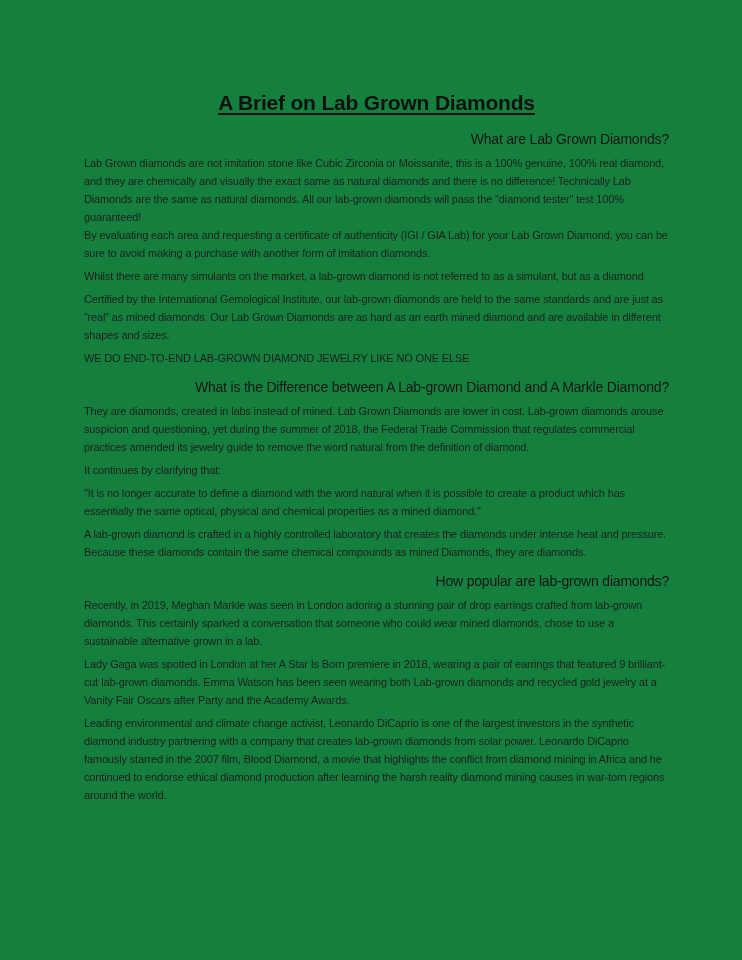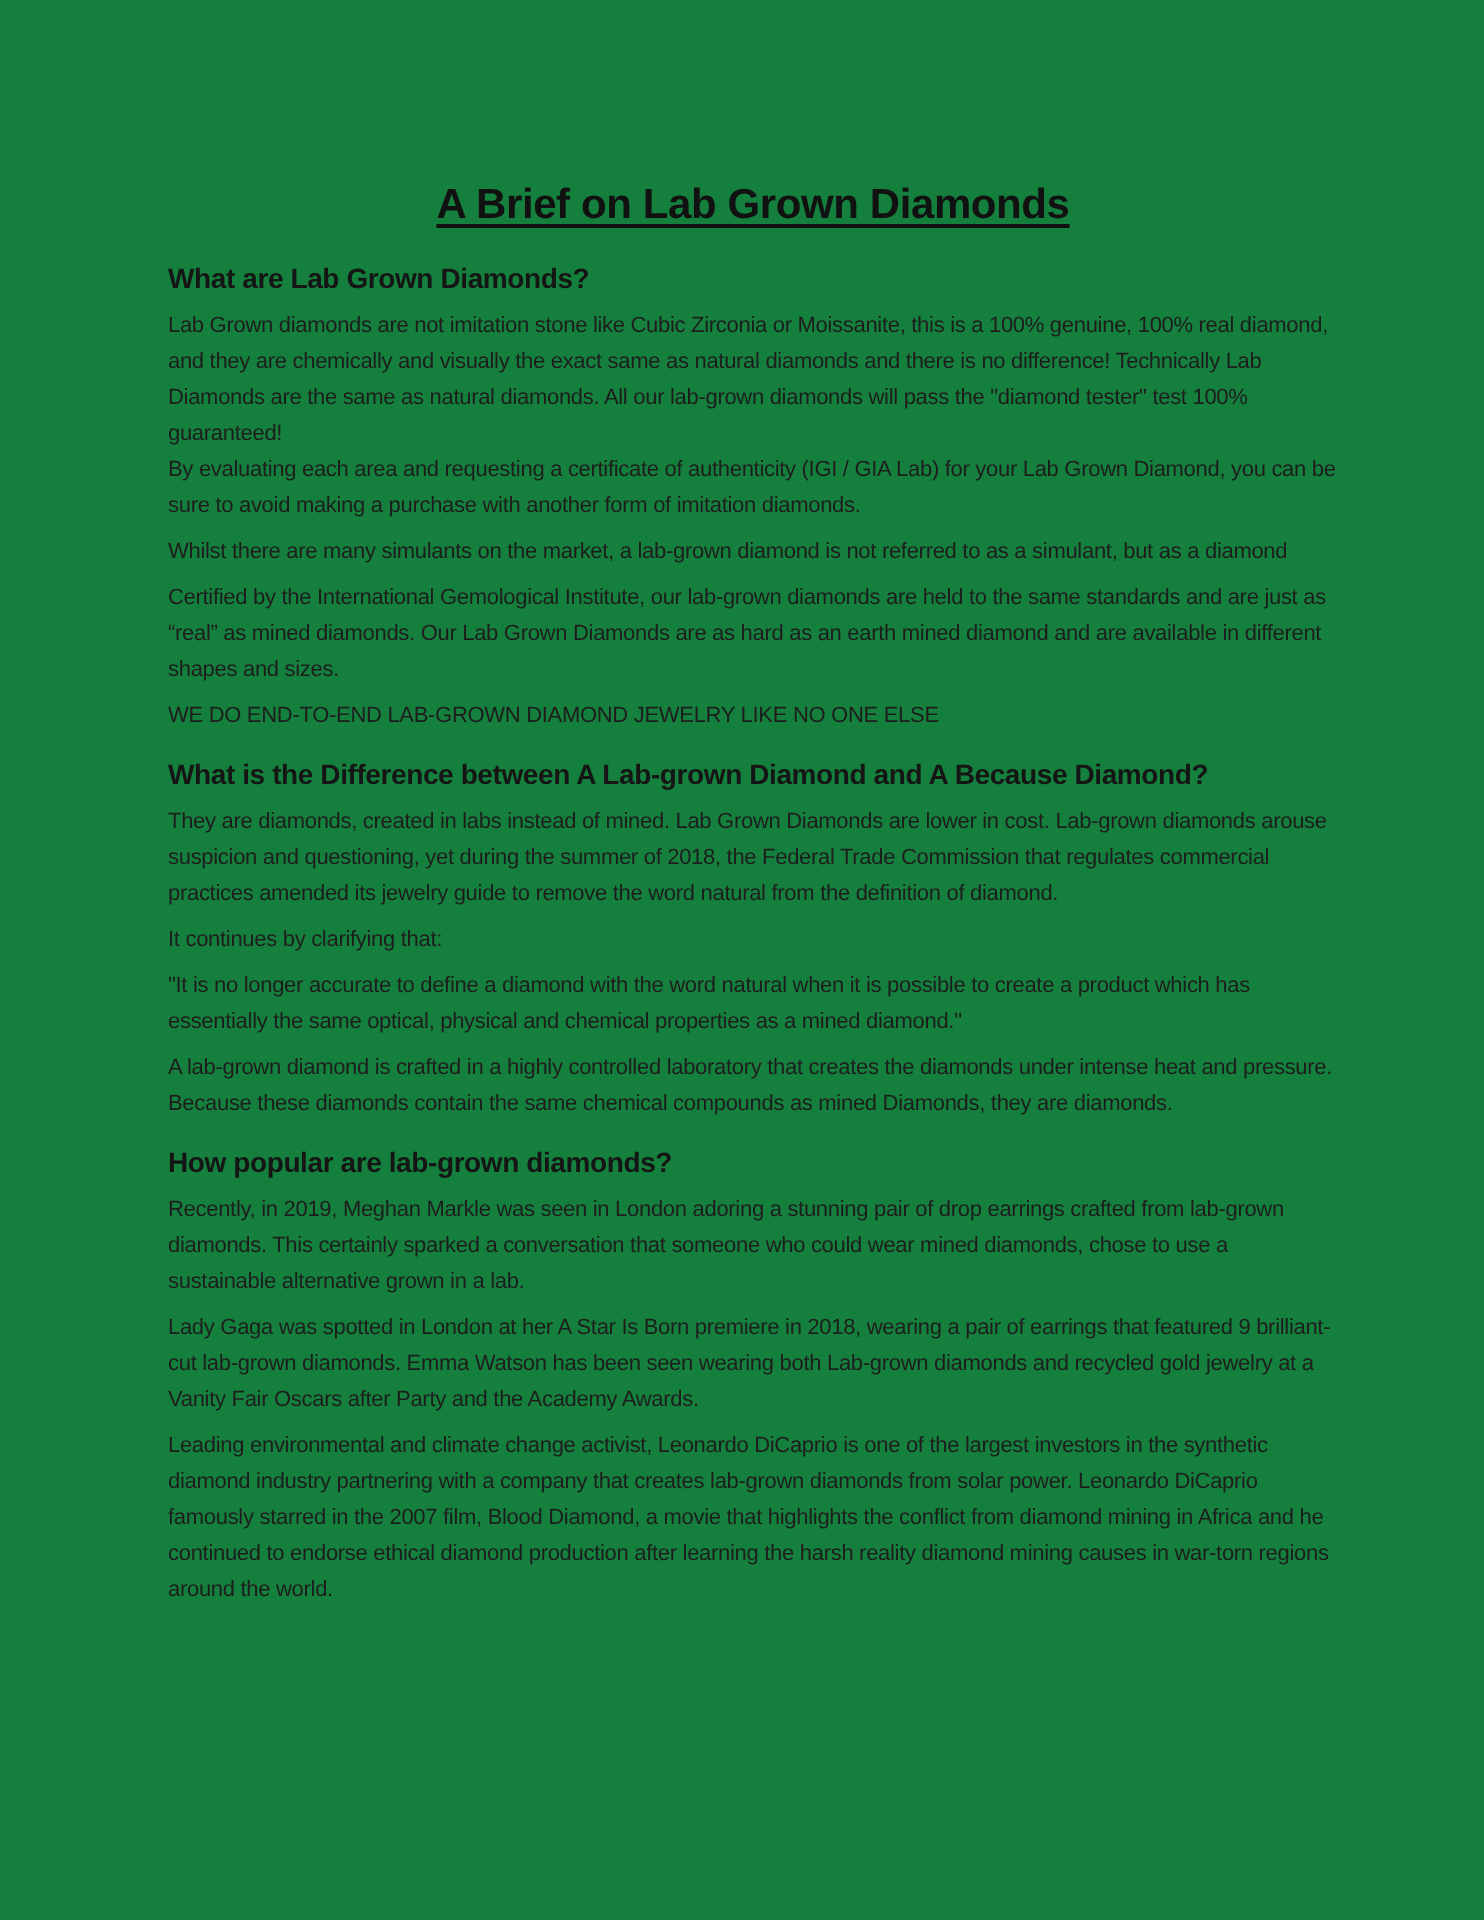--- a/index.html
+++ b/index.html
@@ -25,25 +25,26 @@
     text-align: center;
     color: #111111;
     text-decoration: underline;
     text-decoration-thickness: 2px;
     text-underline-offset: 3px;
     margin-bottom: 12px;
   }
   h2 {
     font-size: 14px;
     line-height: 18px;
-    font-weight: 700;
+    font-weight: 400;
     letter-spacing: -0.2px;
     color: #151515;
     margin-top: 11px;
     margin-bottom: 6px;
+    text-align: right;
   }
   section.tight h2 { margin-bottom: 2px; }
   p {
     font-size: 11px;
     line-height: 18px;
     letter-spacing: -0.15px;
     margin-bottom: 5px;
     white-space: pre-line;
     color: #1d1d1d;
   }
@@ -61,21 +62,21 @@
 By evaluating each area and requesting a certificate of authenticity (IGI / GIA Lab) for your Lab Grown Diamond, you can be sure to avoid making a purchase with another form of imitation diamonds.</p>
   </section>
 
   <section class="tight">
     <p>Whilst there are many simulants on the market, a lab-grown diamond is not referred to as a simulant, but as a diamond</p>
     <p>Certified by the International Gemological Institute, our lab-grown diamonds are held to the same standards and are just as “real” as mined diamonds. Our Lab Grown Diamonds are as hard as an earth mined diamond and are available in different shapes and sizes.</p>
     <p>WE DO END-TO-END LAB-GROWN DIAMOND JEWELRY LIKE NO ONE ELSE</p>
   </section>
 
   <section>
-    <h2>What is the Difference between A Lab-grown Diamond and A Because Diamond?</h2>
+    <h2>What is the Difference between A Lab-grown Diamond and A Markle Diamond?</h2>
     <p>They are diamonds, created in labs instead of mined. Lab Grown Diamonds are lower in cost. Lab-grown diamonds arouse suspicion and questioning, yet during the summer of 2018, the Federal Trade Commission that regulates commercial practices amended its jewelry guide to remove the word natural from the definition of diamond.</p>
     <p>It continues by clarifying that:</p>
     <p>"It is no longer accurate to define a diamond with the word natural when it is possible to create a product which has essentially the same optical, physical and chemical properties as a mined diamond."</p>
   </section>
 
   <section>
     <p>A lab-grown diamond is crafted in a highly controlled laboratory that creates the diamonds under intense heat and pressure. Because these diamonds contain the same chemical compounds as mined Diamonds, they are diamonds.</p>
   </section>
 
   <section>

